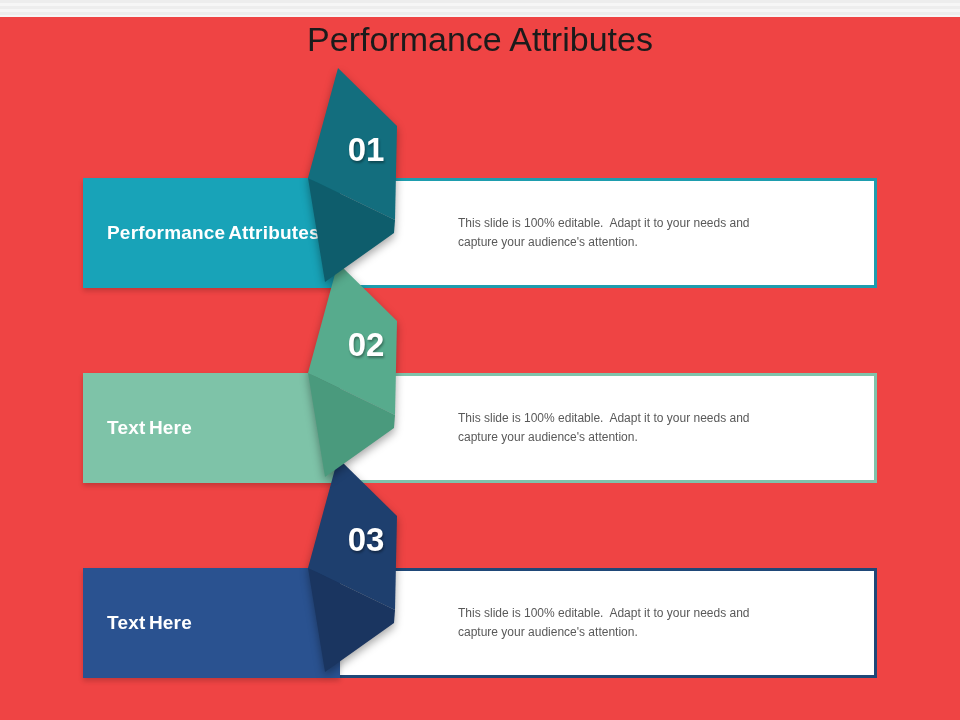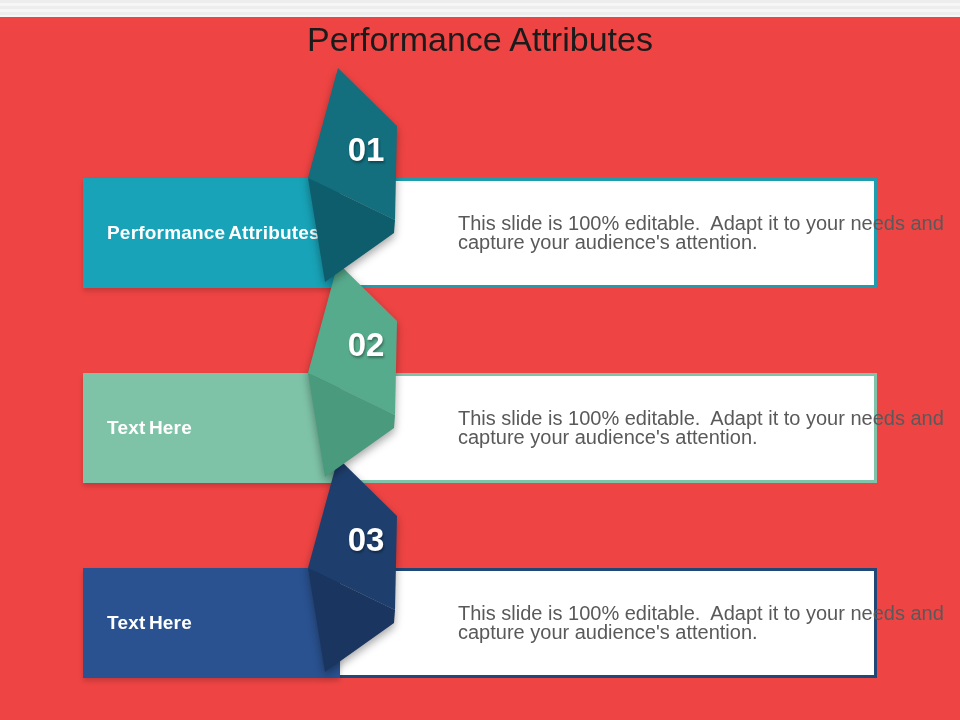--- a/index.html
+++ b/index.html
@@ -15,21 +15,21 @@
     position:absolute;top:20px;left:0;width:960px;margin:0;
     text-align:center;font-size:34px;line-height:39px;font-weight:400;color:#1b1b1b;
   }
   
   .box{
     position:absolute;left:336px;width:541px;height:110px;z-index:1;
     background:#ffffff;border:3px solid #ccc;box-sizing:border-box;
     display:flex;align-items:center;
   }
   .desc{
-    padding-left:119px;font-size:20px;line-height:19px;color:#595959;white-space:pre;
+    padding-left:119px;font-size:12px;line-height:19px;color:#595959;white-space:pre;
   }
   
   .band{
     position:absolute;left:83px;width:257px;height:110px;z-index:2;
     box-sizing:border-box;display:flex;align-items:center;padding-left:24px;
     box-shadow:0 3px 5px rgba(0,0,0,0.18);
   }
   .band .label{
     color:#ffffff;font-weight:bold;font-size:19px;letter-spacing:0.2px;word-spacing:-2px;
   }

